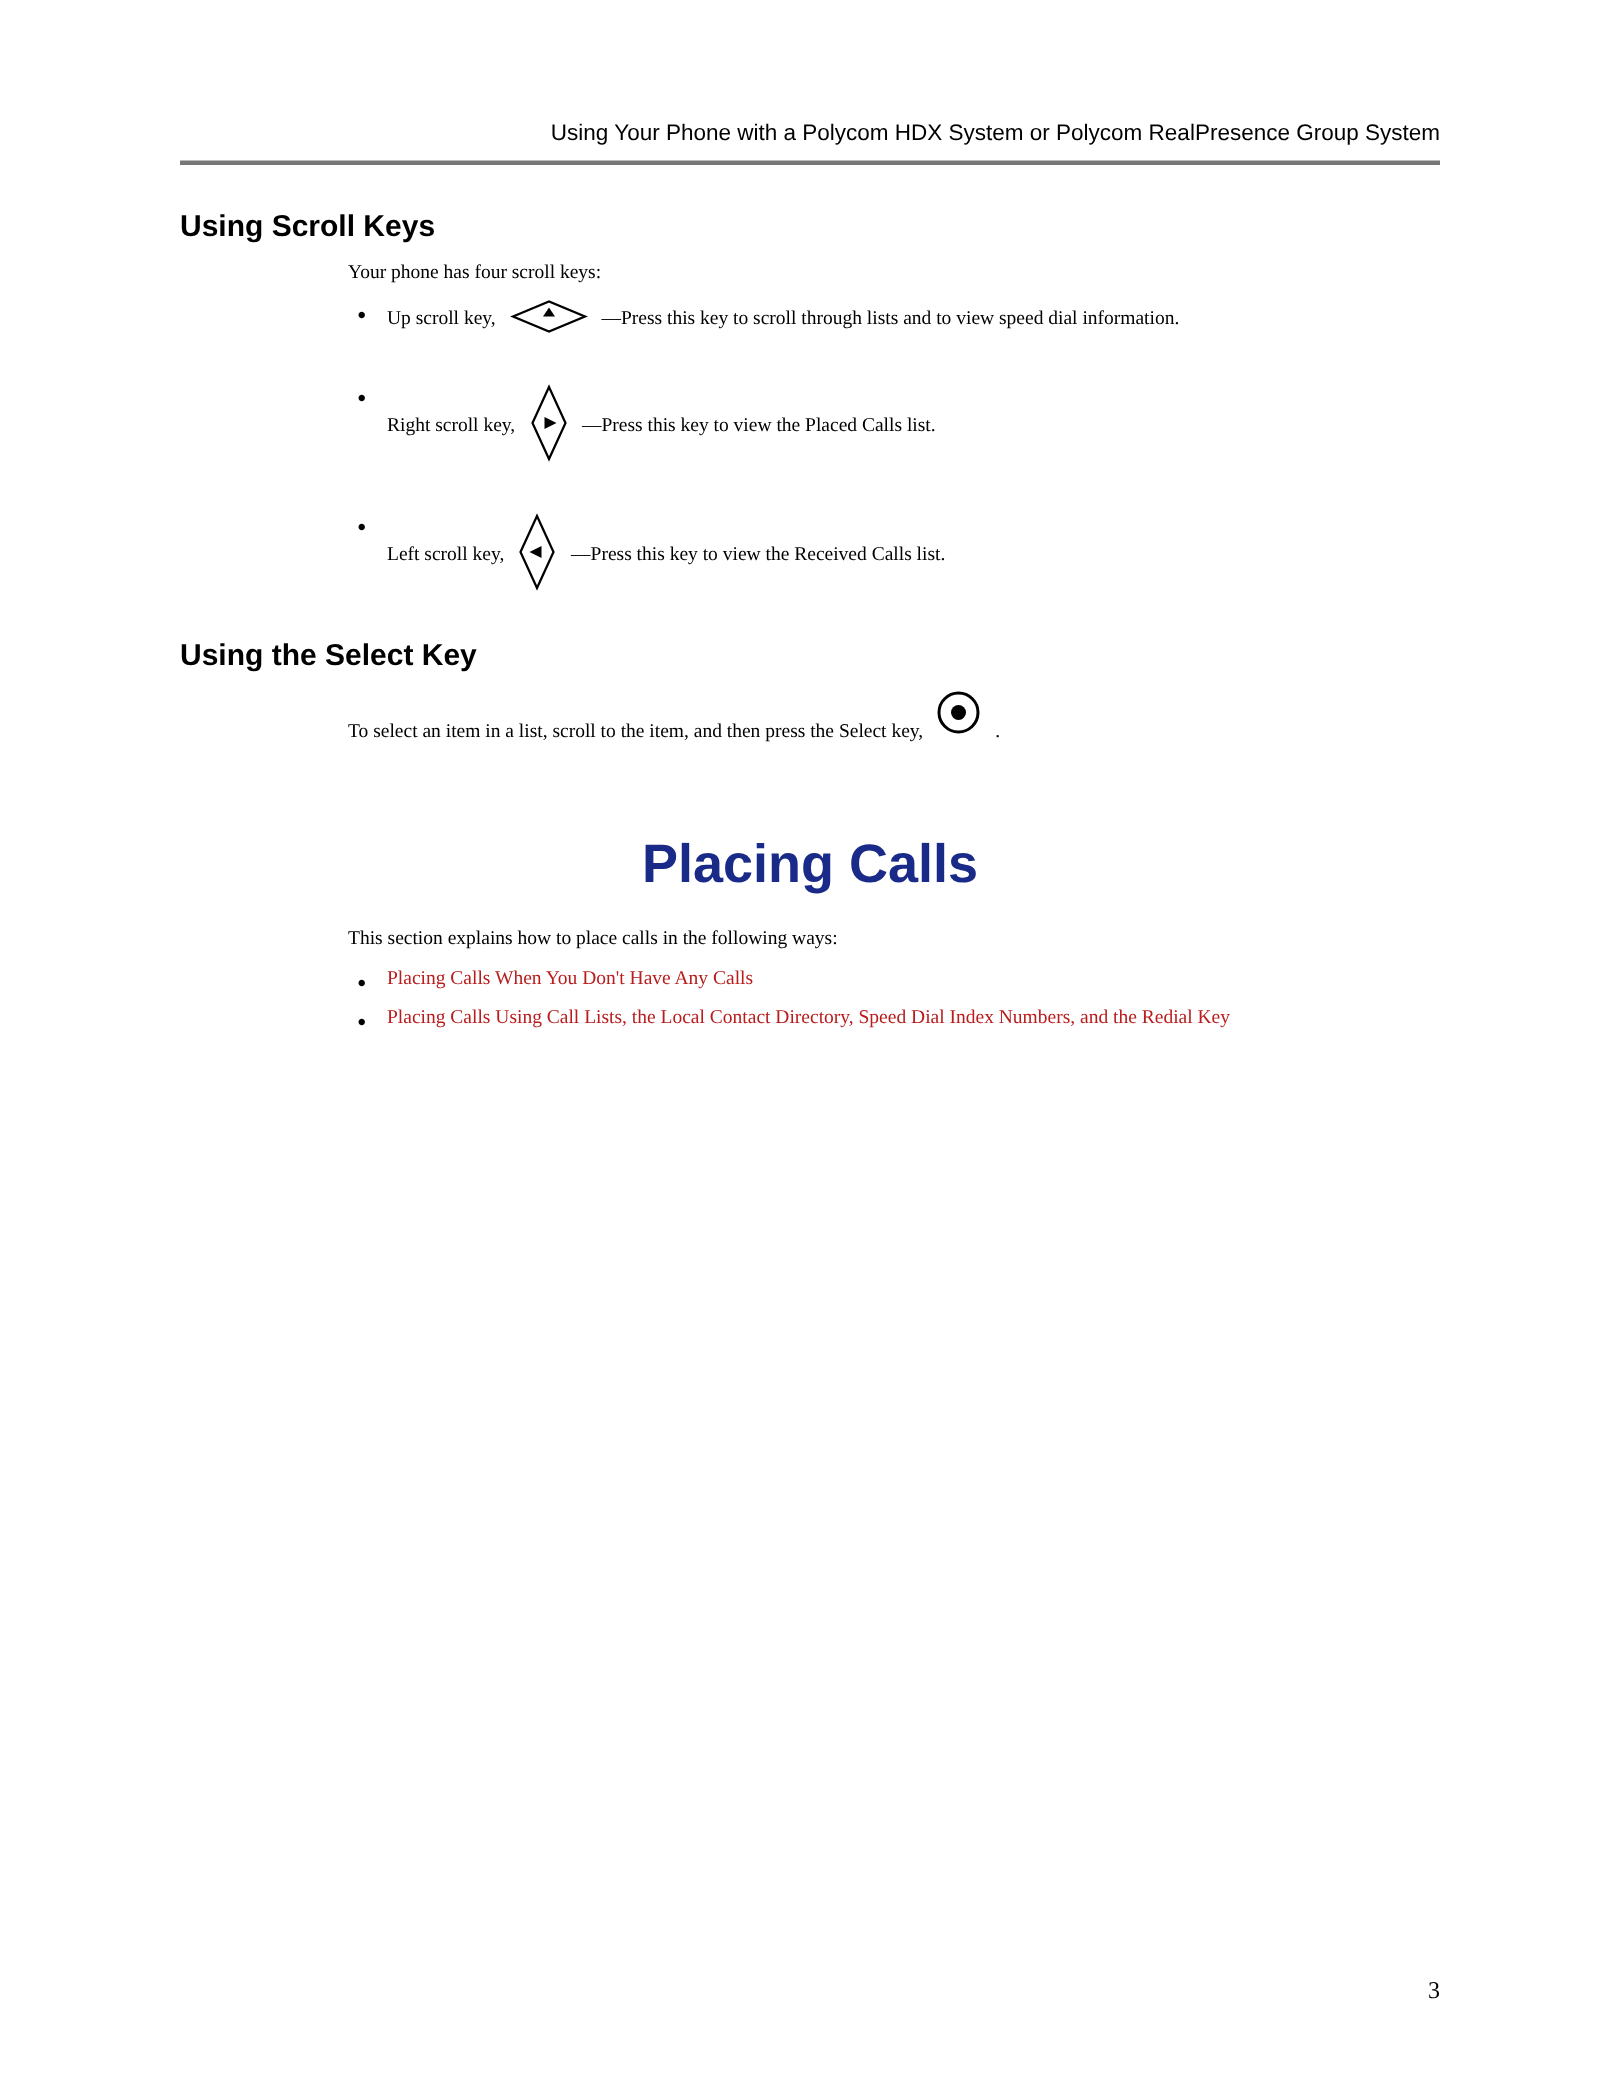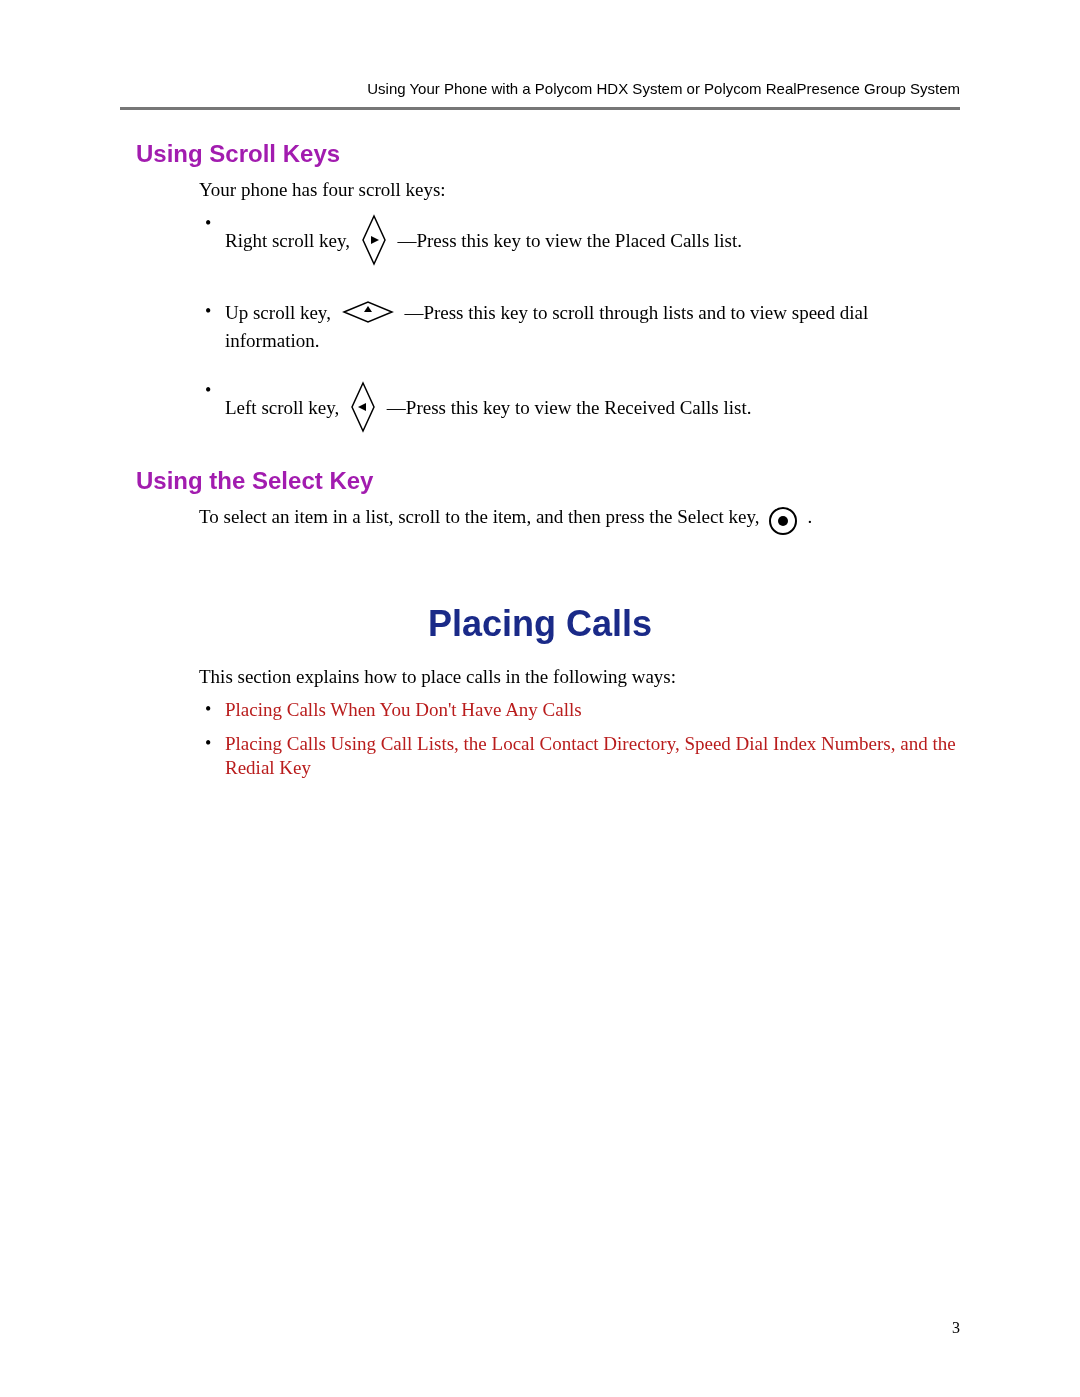--- a/index.html
+++ b/index.html
@@ -23,35 +23,35 @@
     font-family: Arial, Helvetica, sans-serif;
   }
   .header-rule {
     border: none;
     border-top: 3px solid #777;
     margin: 0 0 30px 0;
   }
   .h2 {
     font-family: Arial, Helvetica, sans-serif;
     font-weight: bold;
-    color: #a21caf;
-    font-size: 24px;
-    margin: 24px 0 10px 16px;
+    color: #000000;
+    font-size: 20px;
+    margin: 24px 0 10px 0;
   }
   .h1 {
     font-family: Arial, Helvetica, sans-serif;
     font-weight: bold;
     color: #1a2a88;
     font-size: 36px;
     margin: 60px 0 20px 0;
     text-align: center;
   }
   .body-block {
-    margin-left: 79px;
-    font-size: 19px;
+    margin-left: 112px;
+    font-size: 13px;
     line-height: 1.25;
   }
   ul.bullets {
     list-style: none;
     padding-left: 0;
     margin: 10px 0 0 0;
   }
   ul.bullets > li {
     position: relative;
     padding-left: 26px;
@@ -76,58 +76,58 @@
     margin: 0 4px;
   }
   .page-number {
     position: absolute;
     bottom: 60px;
     right: 120px;
     font-size: 16px;
   }
   .inline-row {
     display: flex;
-    align-items: flex-start;
+    align-items: flex-end;
     flex-wrap: wrap;
     gap: 4px;
   }
 </style>
 </head>
 <body>
 
 <div class="page">
 
   <div class="running-header">Using Your Phone with a Polycom HDX System or Polycom RealPresence Group System</div>
   <hr class="header-rule">
 
   <div class="h2">Using Scroll Keys</div>
   <div class="body-block">
     <div>Your phone has four scroll keys:</div>
     <ul class="bullets">
 
       <li>
+        <span>Up scroll key,</span>
+        <span class="icon">
+          <svg width="56" height="24" viewBox="0 0 56 24">
+            <path d="M4 12 L28 2 L52 12 L28 22 Z" fill="none" stroke="#000" stroke-width="1.5"></path>
+            <polygon points="28,6 24,12 32,12" fill="#000"></polygon>
+          </svg>
+        </span>
+        <span>—Press this key to scroll through lists and to view speed dial information.</span>
+      </li>
+
+      <li>
         <span>Right scroll key,</span>
         <span class="icon">
           <svg width="30" height="56" viewBox="0 0 30 56">
             <path d="M15 4 L26 28 L15 52 L4 28 Z" fill="none" stroke="#000" stroke-width="1.5"></path>
             <polygon points="20,28 12,24 12,32" fill="#000"></polygon>
           </svg>
         </span>
         <span>—Press this key to view the Placed Calls list.</span>
-      </li>
-
-      <li>
-        <span>Up scroll key,</span>
-        <span class="icon">
-          <svg width="56" height="24" viewBox="0 0 56 24">
-            <path d="M4 12 L28 2 L52 12 L28 22 Z" fill="none" stroke="#000" stroke-width="1.5"></path>
-            <polygon points="28,6 24,12 32,12" fill="#000"></polygon>
-          </svg>
-        </span>
-        <span>—Press this key to scroll through lists and to view speed dial information.</span>
       </li>
 
 
       <li>
         <span>Left scroll key,</span>
         <span class="icon">
           <svg width="30" height="56" viewBox="0 0 30 56">
             <path d="M15 4 L26 28 L15 52 L4 28 Z" fill="none" stroke="#000" stroke-width="1.5"></path>
             <polygon points="10,28 18,24 18,32" fill="#000"></polygon>
           </svg>

